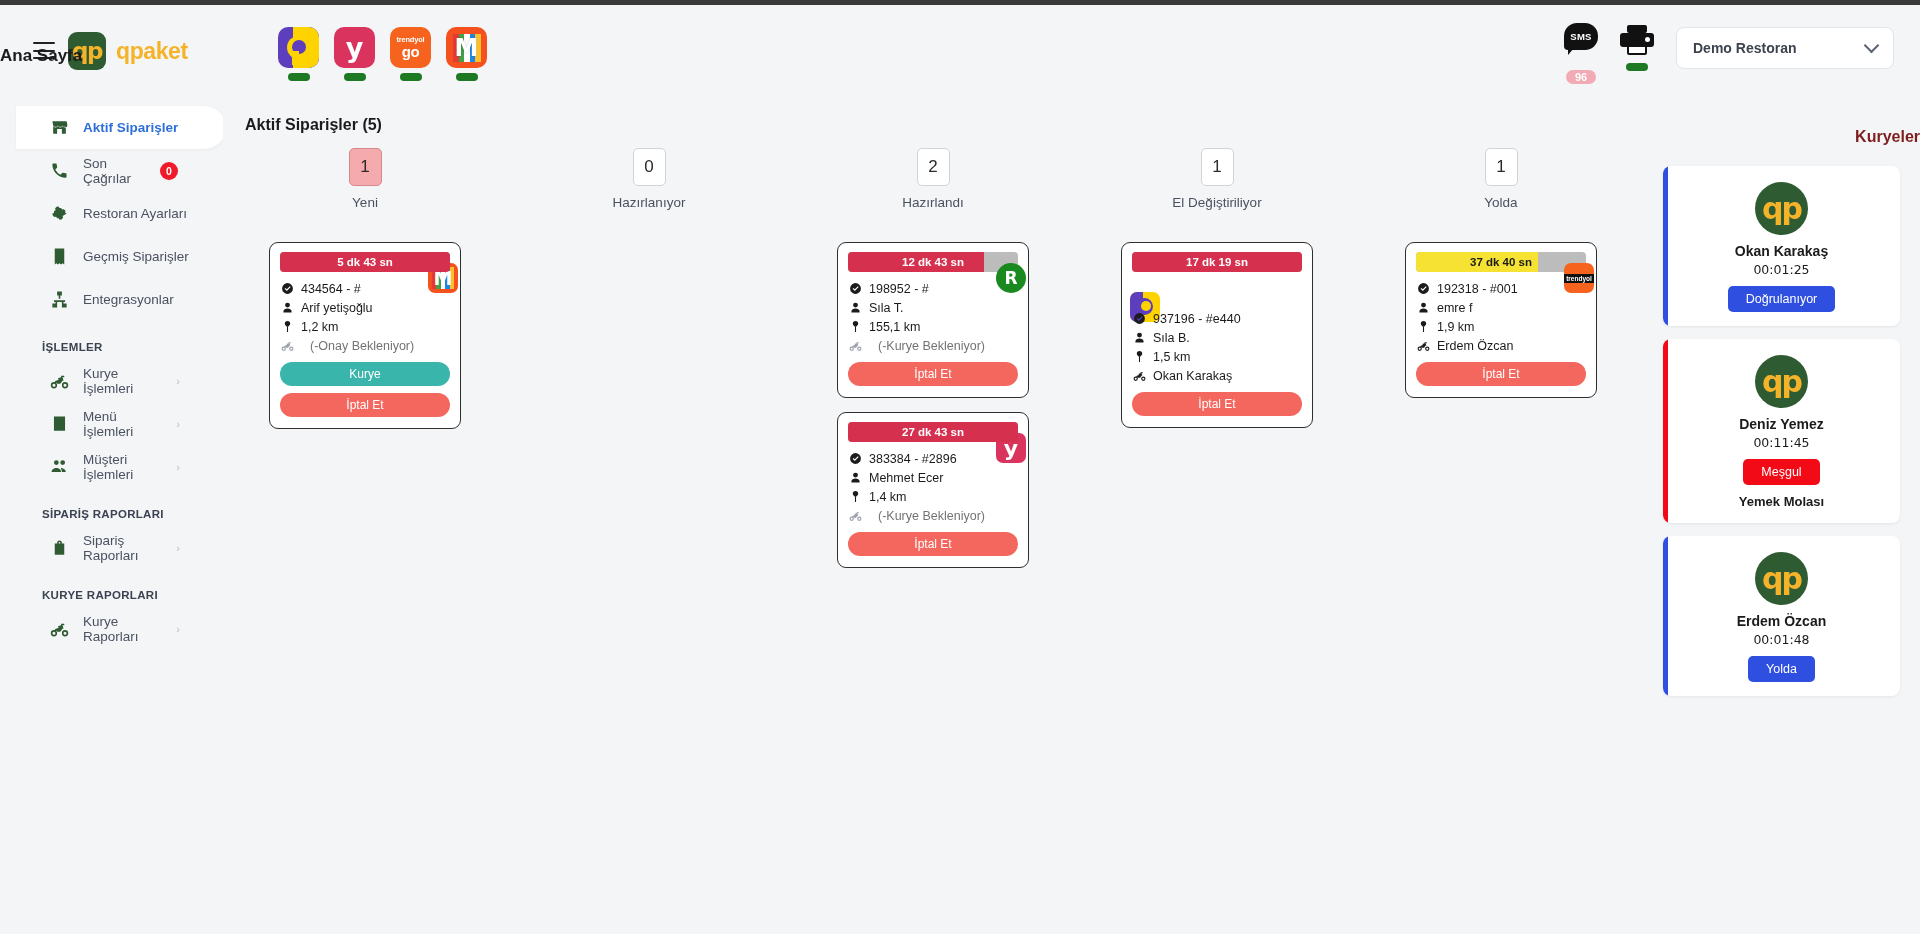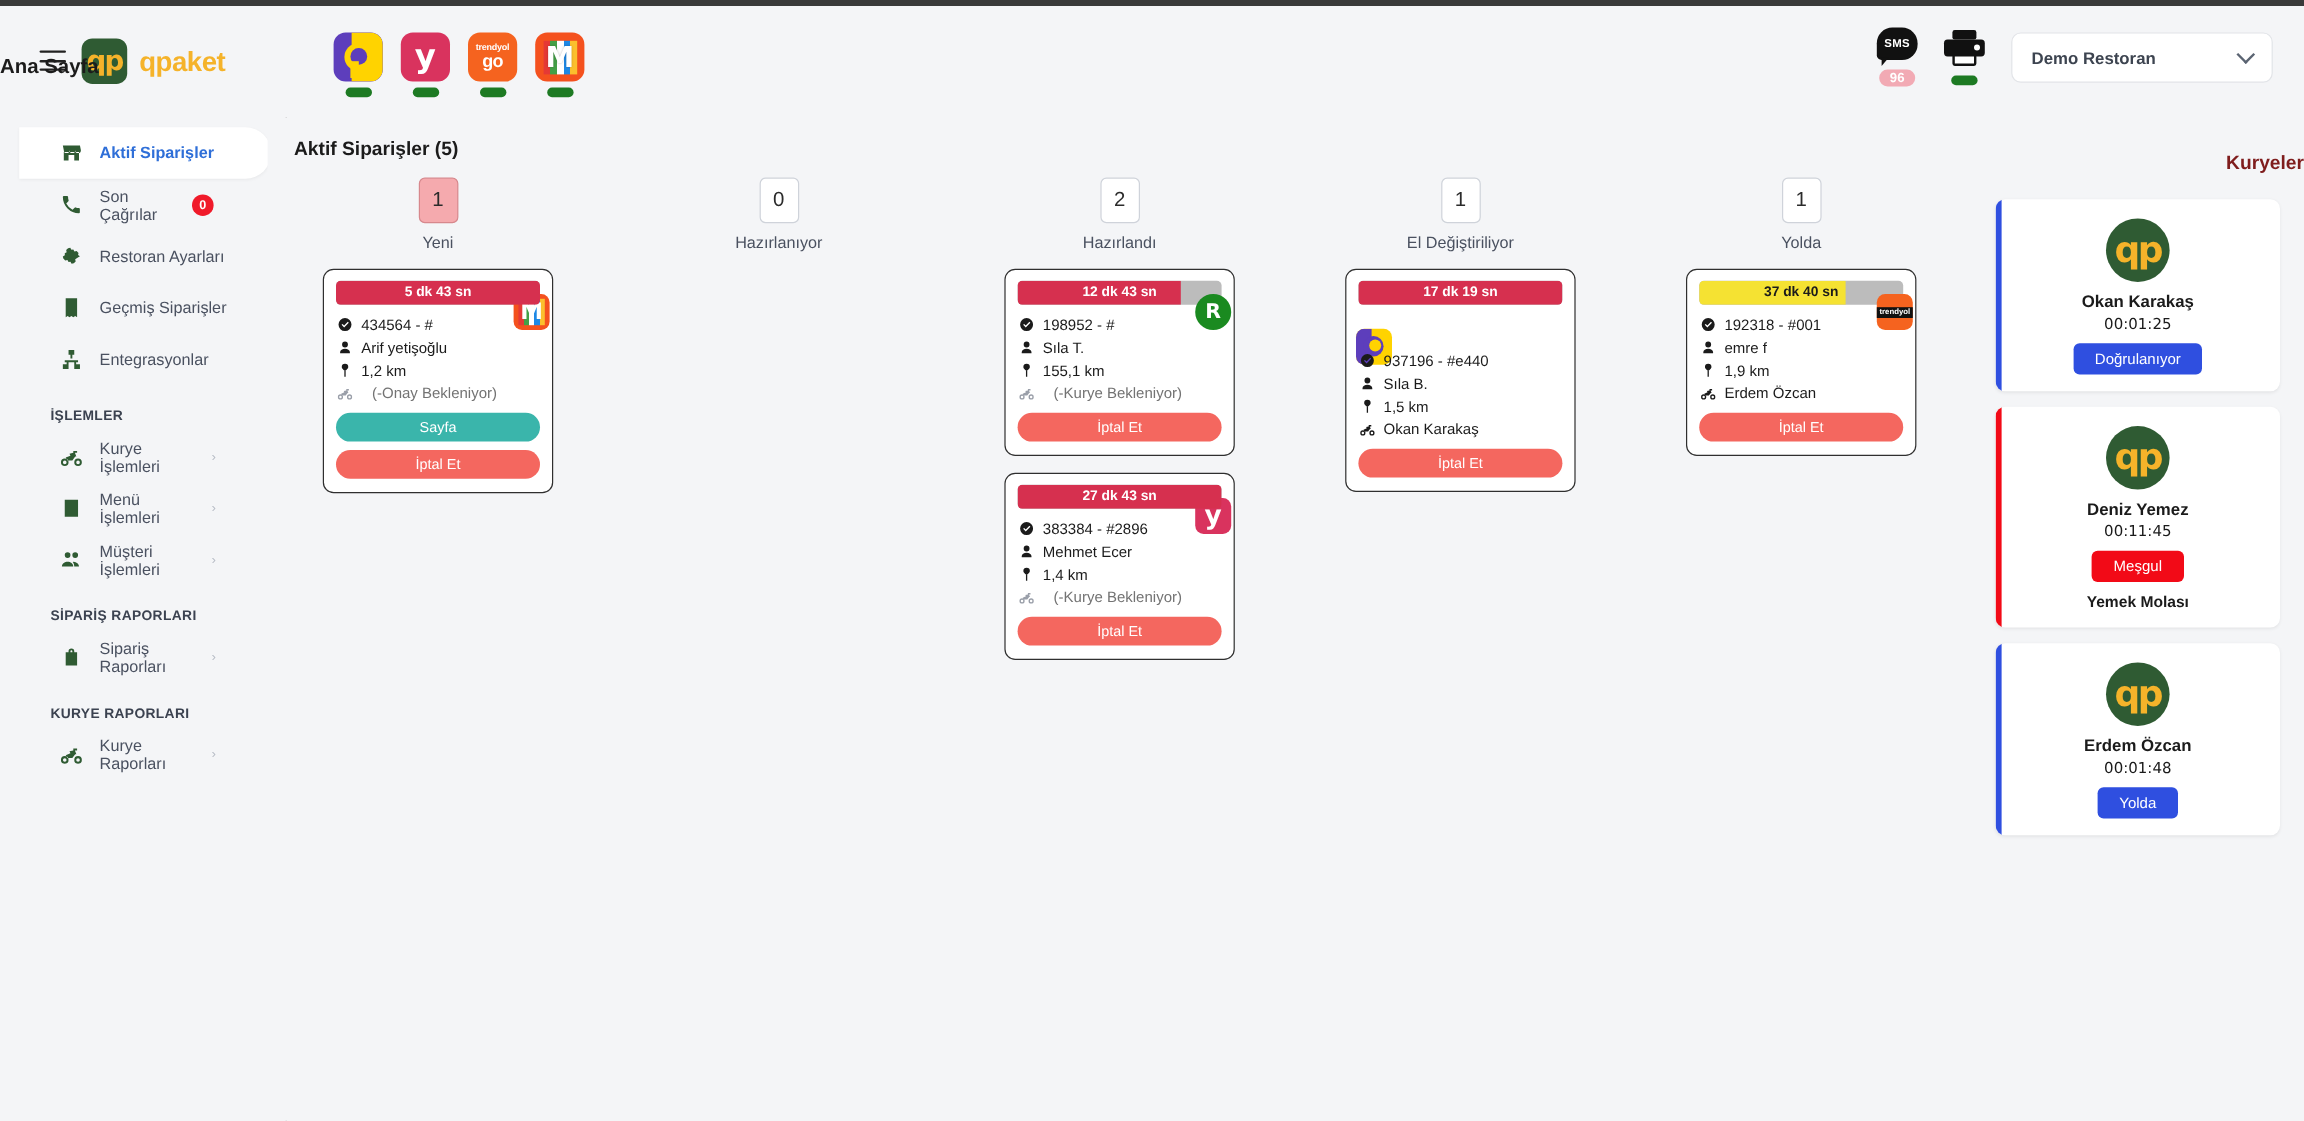--- a/index.html
+++ b/index.html
@@ -64,21 +64,21 @@
   .pl-migros .mbox { width: 28px; height: 28px; background: linear-gradient(90deg,#e53935 0 20%,#43a047 20% 40%,#fff 40% 60%,#1e88e5 60% 80%,#fbc02d 80% 100%);
                      display: flex; align-items: center; justify-content: center; }
   .pl-migros .mletter { font-size: 24px; font-weight: 900; color: #fff; text-shadow: 0 0 2px rgba(0,0,0,.25);
                         font-family: "DejaVu Sans", sans-serif; line-height: 1; }
 
   .page-title { position: absolute; left: 0; width: 1920px; text-align: left; top: 41px;
                 font-size: 17px; font-weight: 700; color: #1b1b1b; }
 
   .header-right { position: absolute; right: 26px; top: 18px; display: flex; align-items: flex-start; gap: 22px; }
 
-  .sms-wrap { display: flex; flex-direction: column; align-items: center; gap: 8px; cursor: pointer; }
+  .sms-wrap { display: flex; flex-direction: column; align-items: center; gap: 20px; cursor: pointer; }
   .sms-bubble { width: 34px; height: 27px; background: #111; border-radius: 13px 13px 13px 4px;
                 display: flex; align-items: center; justify-content: center; position: relative; }
   .sms-bubble span { color: #fff; font-size: 9.5px; font-weight: 800; letter-spacing: .3px; }
   .sms-bubble::after { content: ""; position: absolute; left: 4px; bottom: -5px; width: 0; height: 0;
                        border-left: 6px solid #111; border-bottom: 7px solid transparent; }
   .sms-badge { background: #f2aab4; color: #fff; font-size: 11px; font-weight: 700;
                border-radius: 9px; padding: 1px 9px; }
 
   .print-wrap { display: flex; flex-direction: column; align-items: center; gap: 7px; cursor: pointer; margin-top: 2px; }
   .printer { width: 34px; height: 31px; position: relative; }
@@ -129,21 +129,21 @@
   .columns { position: absolute; left: 0; top: 50px; width: 1420px; display: flex; }
   .col { width: 284px; display: flex; flex-direction: column; align-items: center; }
   .col-count {
     width: 33px; height: 38px; border: 1px solid #cfd3da; border-radius: 5px; background: #fff;
     display: flex; align-items: center; justify-content: center;
     font-size: 17px; color: #2b2b2b;
   }
   .col-count.hot { background: #f5aaae; border-color: #d7888d; }
   .col-name { margin-top: 9px; font-size: 13.5px; color: #4a5160; }
 
-  .cards { margin-top: 14px; display: flex; flex-direction: column; gap: 14px; width: 100%; align-items: center; }
+  .cards { margin-top: 32px; display: flex; flex-direction: column; gap: 14px; width: 100%; align-items: center; }
 
   .order-card {
     width: 192px; background: #fff; border: 1px solid #2f2f2f; border-radius: 9px;
     padding: 9px 10px 11px 10px; position: relative;
   }
   .timer {
     height: 20px; border-radius: 4px; overflow: hidden; position: relative;
     background: #bcbcbc; display: flex; align-items: center; justify-content: center;
   }
   .timer .fill { position: absolute; left: 0; top: 0; height: 100%; }
@@ -422,21 +422,21 @@
                 <span>1,2 km</span>
               </div>
               <div class="ord-row muted">
                 <span class="ord-ico">
                   <svg viewBox="0 0 24 24">
                     <path d="M5 14a4 4 0 1 0 0 8 4 4 0 0 0 0-8zm0 2.2A1.8 1.8 0 1 1 5 20a1.8 1.8 0 0 1 0-3.8zM19 14a4 4 0 1 0 0 8 4 4 0 0 0 0-8zm0 2.2A1.8 1.8 0 1 1 19 20a1.8 1.8 0 0 1 0-3.8zM14 6h4v2h-2.3l1.5 4H16l-3 4H8l-2-3 5-2-1-2 4-1z"></path>
                   </svg>
                 </span>
                 <span>(-Onay Bekleniyor)</span>
               </div>
-            </div><button class="btn btn-approve">Sayfa</button><button class="btn btn-cancel">İptal Et</button></div>
+            </div><button class="btn btn-approve">Kurye</button><button class="btn btn-cancel">İptal Et</button></div>
         </div>
       </div>
       <div class="col">
         <div class="col-count">0</div>
         <div class="col-name">Hazırlanıyor</div>
         <div class="cards"></div>
       </div>
       <div class="col">
         <div class="col-count">2</div>
         <div class="col-name">Hazırlandı</div>

